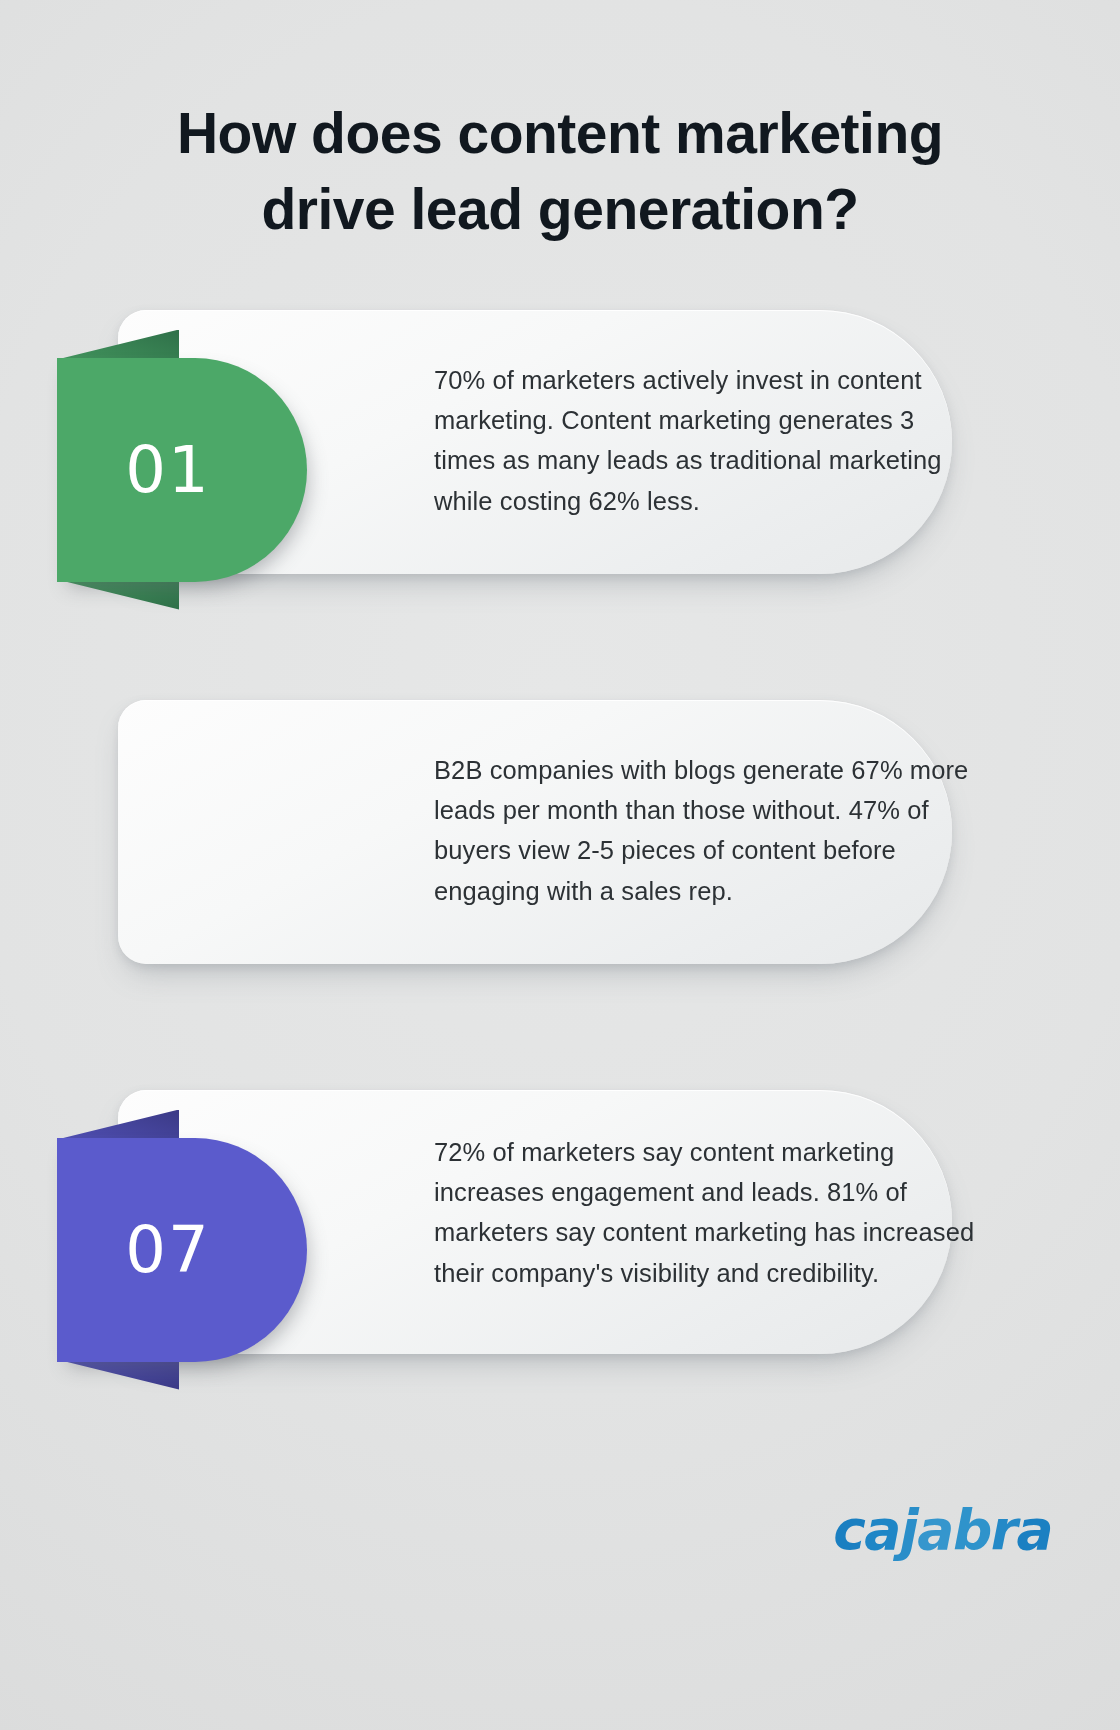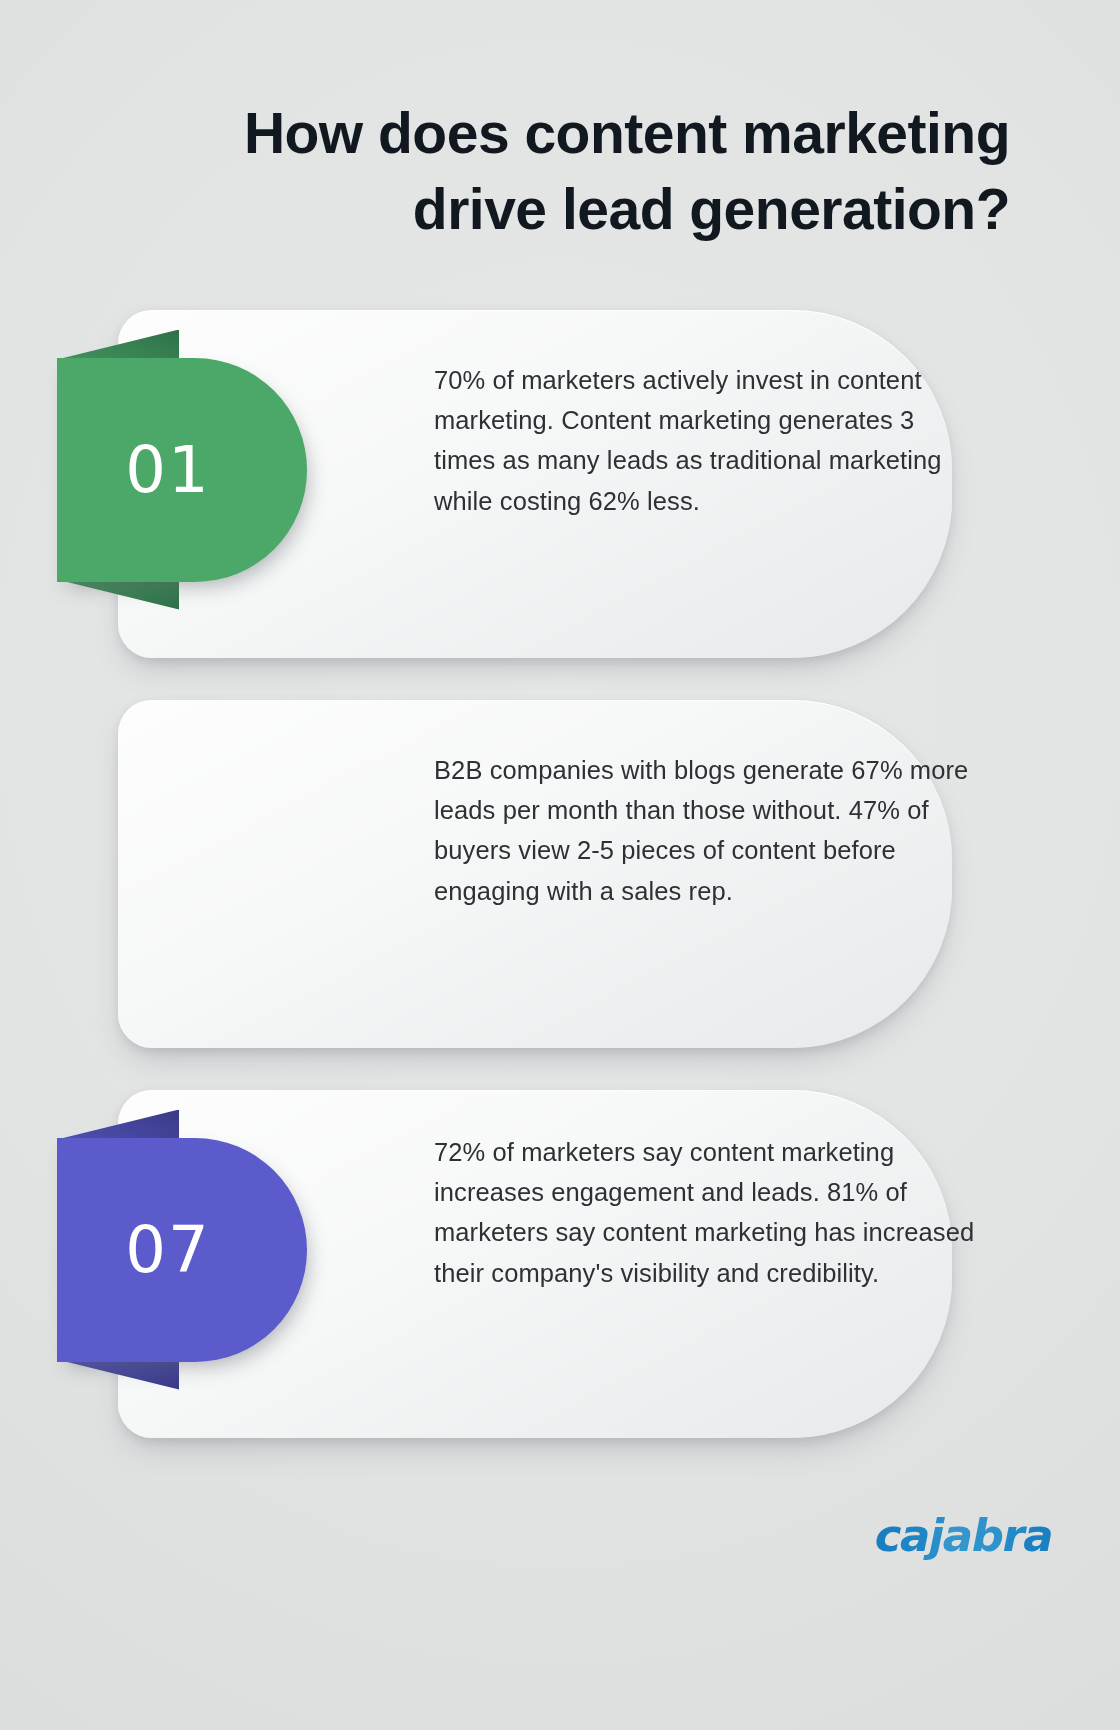--- a/index.html
+++ b/index.html
@@ -12,21 +12,21 @@
   body {
     font-family: "Liberation Sans", sans-serif;
     background: radial-gradient(ellipse 120% 90% at 50% 40%, #e6e7e7 0%, #e2e3e3 45%, #dcdddd 75%, #d6d7d7 100%);
     position: relative;
     overflow: hidden;
   }
 
   
   .title-block {
     padding-top: 96px;
-    text-align: right;
+    text-align: center;
   }
   .title {
     font-family: "Liberation Sans Narrow", "Liberation Sans", sans-serif;
     font-weight: 700;
     font-size: 57px;
     line-height: 1.33;
     letter-spacing: -0.5px;
     color: #11181f;
     max-width: 900px;
     margin: 0 auto;
@@ -43,21 +43,21 @@
     height: 330px;
     margin-bottom: 60px;
   }
 
   
   .card-panel {
     position: absolute;
     left: 118px;
     top: 0;
     width: 834px;
-    height: 348px;
+    height: 264px;
     background: linear-gradient(152deg, #fdfdfd 0%, #f7f8f8 38%, #eceeef 78%, #e7e9ea 100%);
     border-radius: 34px 160px 160px 34px;
     box-shadow:
       0 16px 30px -10px rgba(120,128,136,0.42),
       0 3px 8px rgba(120,128,136,0.18),
       inset 0 1px 0 rgba(255,255,255,0.9);
   }
 
   
   .badge-wrap {
@@ -120,21 +120,21 @@
     color: #2c3135;
     letter-spacing: 0.1px;
   }
   .card-text.t3 { top: 42px; }
 
   
   .logo {
     position: absolute;
     right: 68px;
     bottom: 168px;
-    font-size: 45px;
+    font-size: 55px;
     font-weight: 700;
     font-style: italic;
     letter-spacing: -1.5px;
     font-family: "DejaVu Sans", sans-serif;
   }
   .logo .g1 { color: #1a7fc1; }
   .logo .g2 { color: #1f86c6; }
   .logo .g3 { color: #2a8ec9; }
   .logo .g4 { color: #3596cd; }
   .logo .g5 { color: #2f93cb; }

